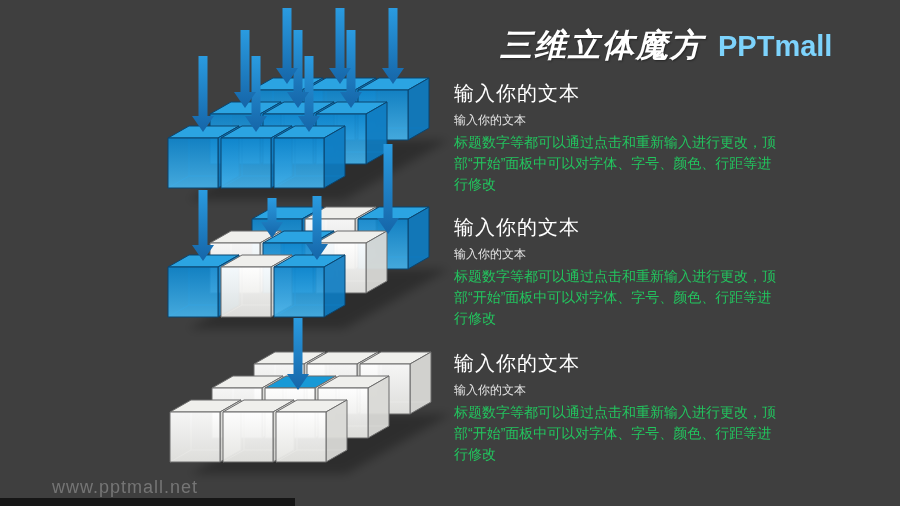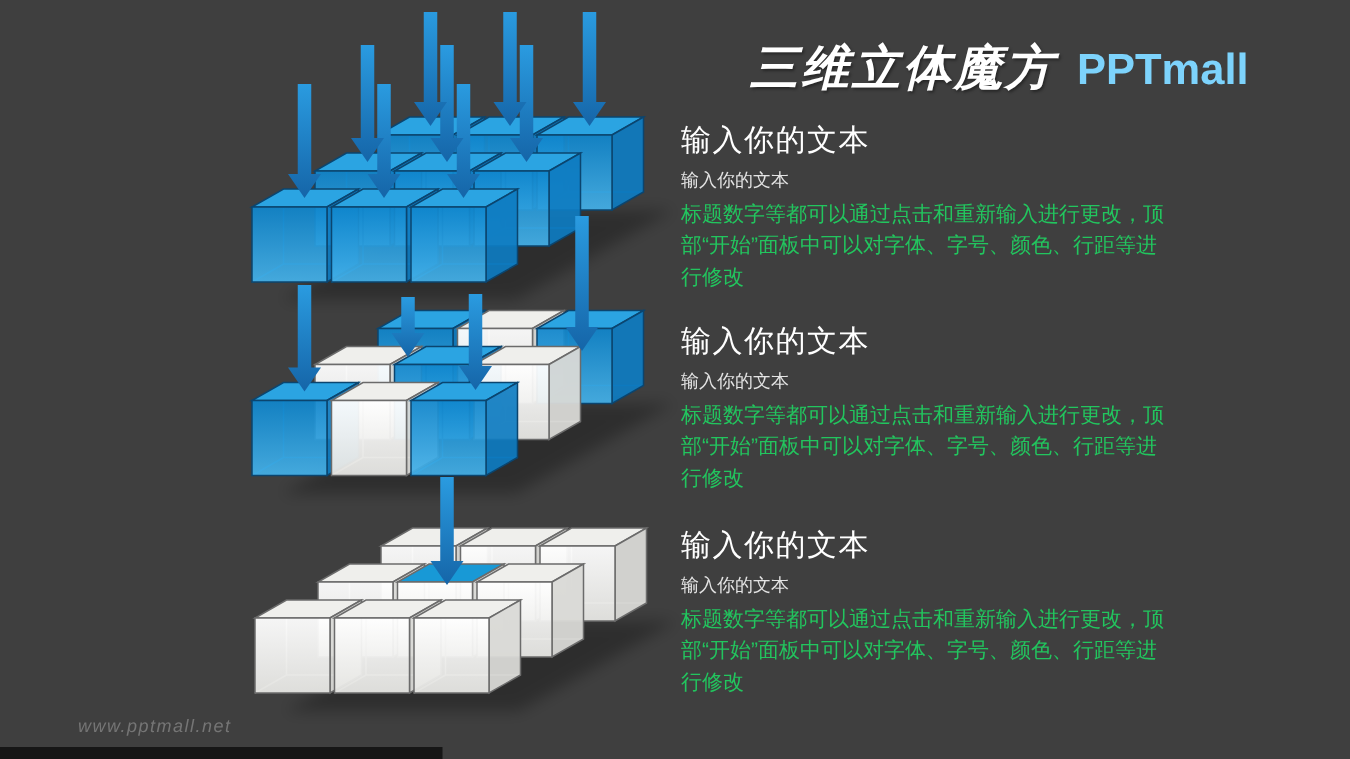--- a/index.html
+++ b/index.html
@@ -23,21 +23,21 @@
     font-size:29px;font-weight:bold;color:#7dd3fc;
     letter-spacing:0px;white-space:nowrap;
   }
   .diagram-wrap{position:absolute;left:0;top:0;}
   .text-section{position:absolute;left:436px;width:330px;color:#fff;margin-left:18px;}
   .ts-heading{font-size:20px;color:#ffffff;letter-spacing:1px;margin:0 0 5px 0;font-weight:normal;}
   .ts-sub{font-size:12px;color:#e4e4e4;margin:0 0 3px 0;}
   .ts-body{font-size:14px;line-height:21px;color:#22c55e;margin:0;word-break:break-all;}
   .watermark{
     position:absolute;left:52px;top:477px;
-    font-size:12px;color:#757575;letter-spacing:1px;font-style:italic;
+    font-size:18px;color:#757575;letter-spacing:1px;
   }
   .bottom-bar{
     position:absolute;left:0;top:498px;width:295px;height:8px;
     background:#161616;
   }
 </style>
 </head>
 <body>
 
 <div class="slide">

